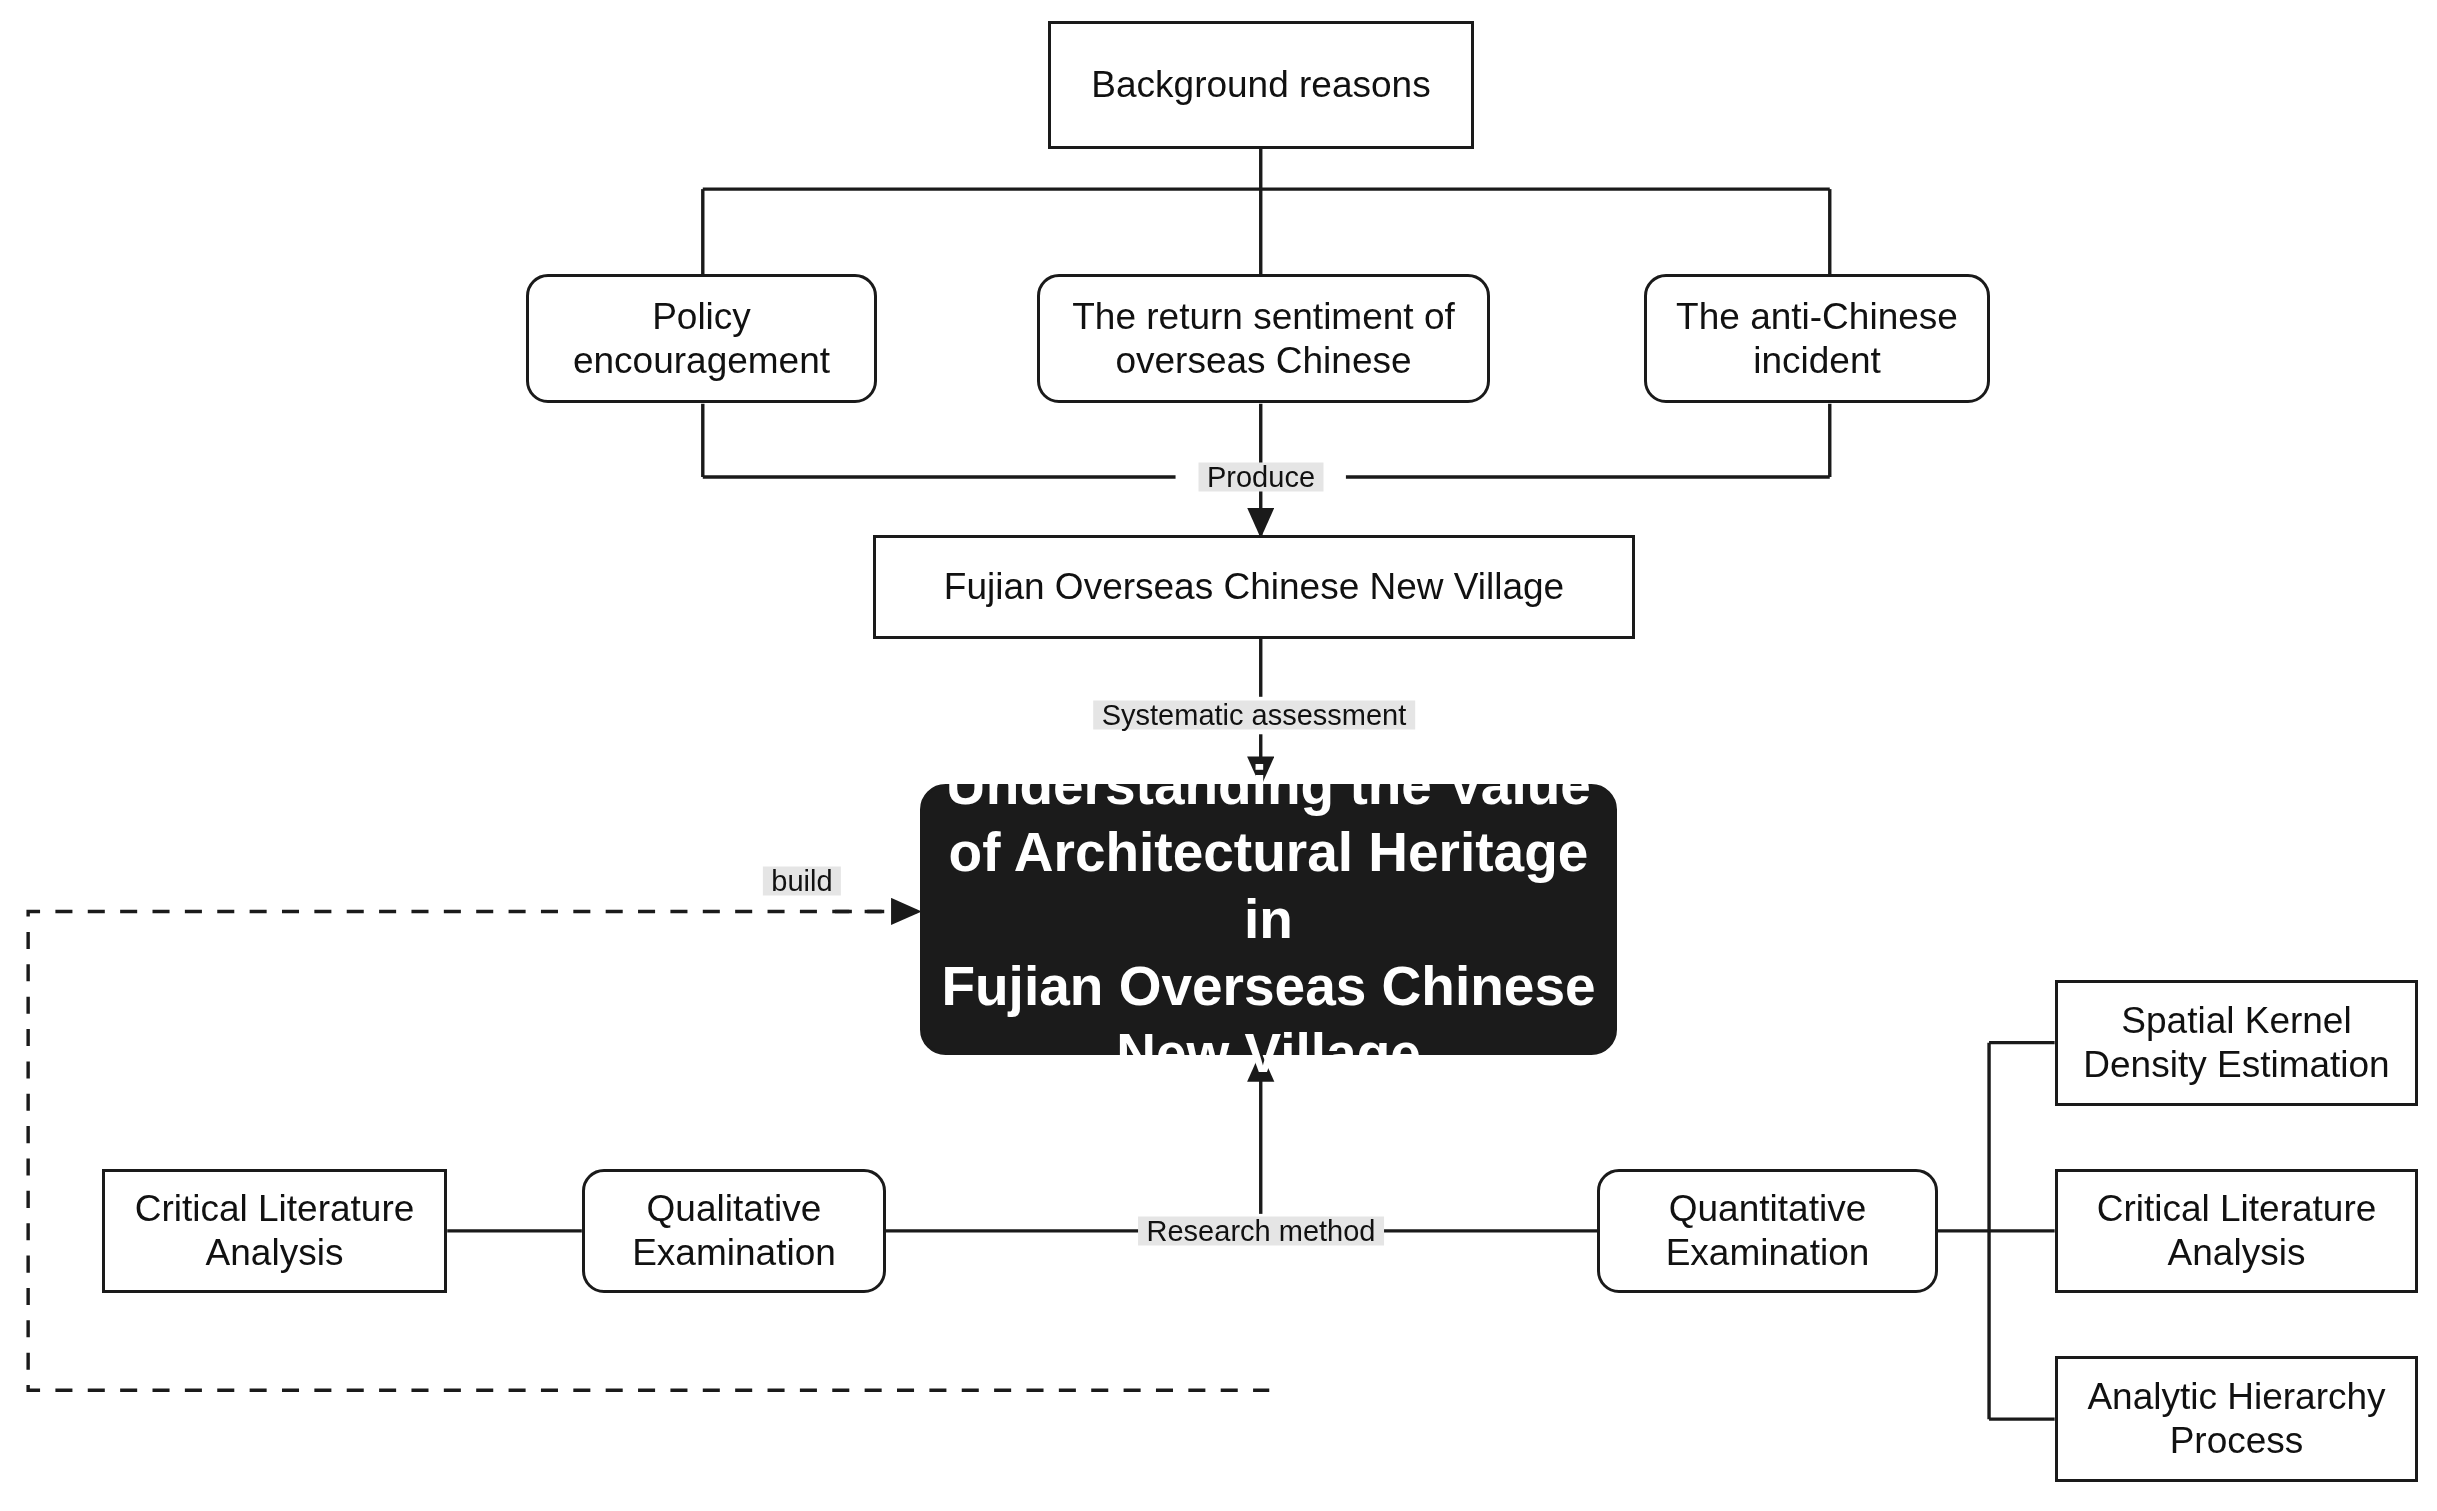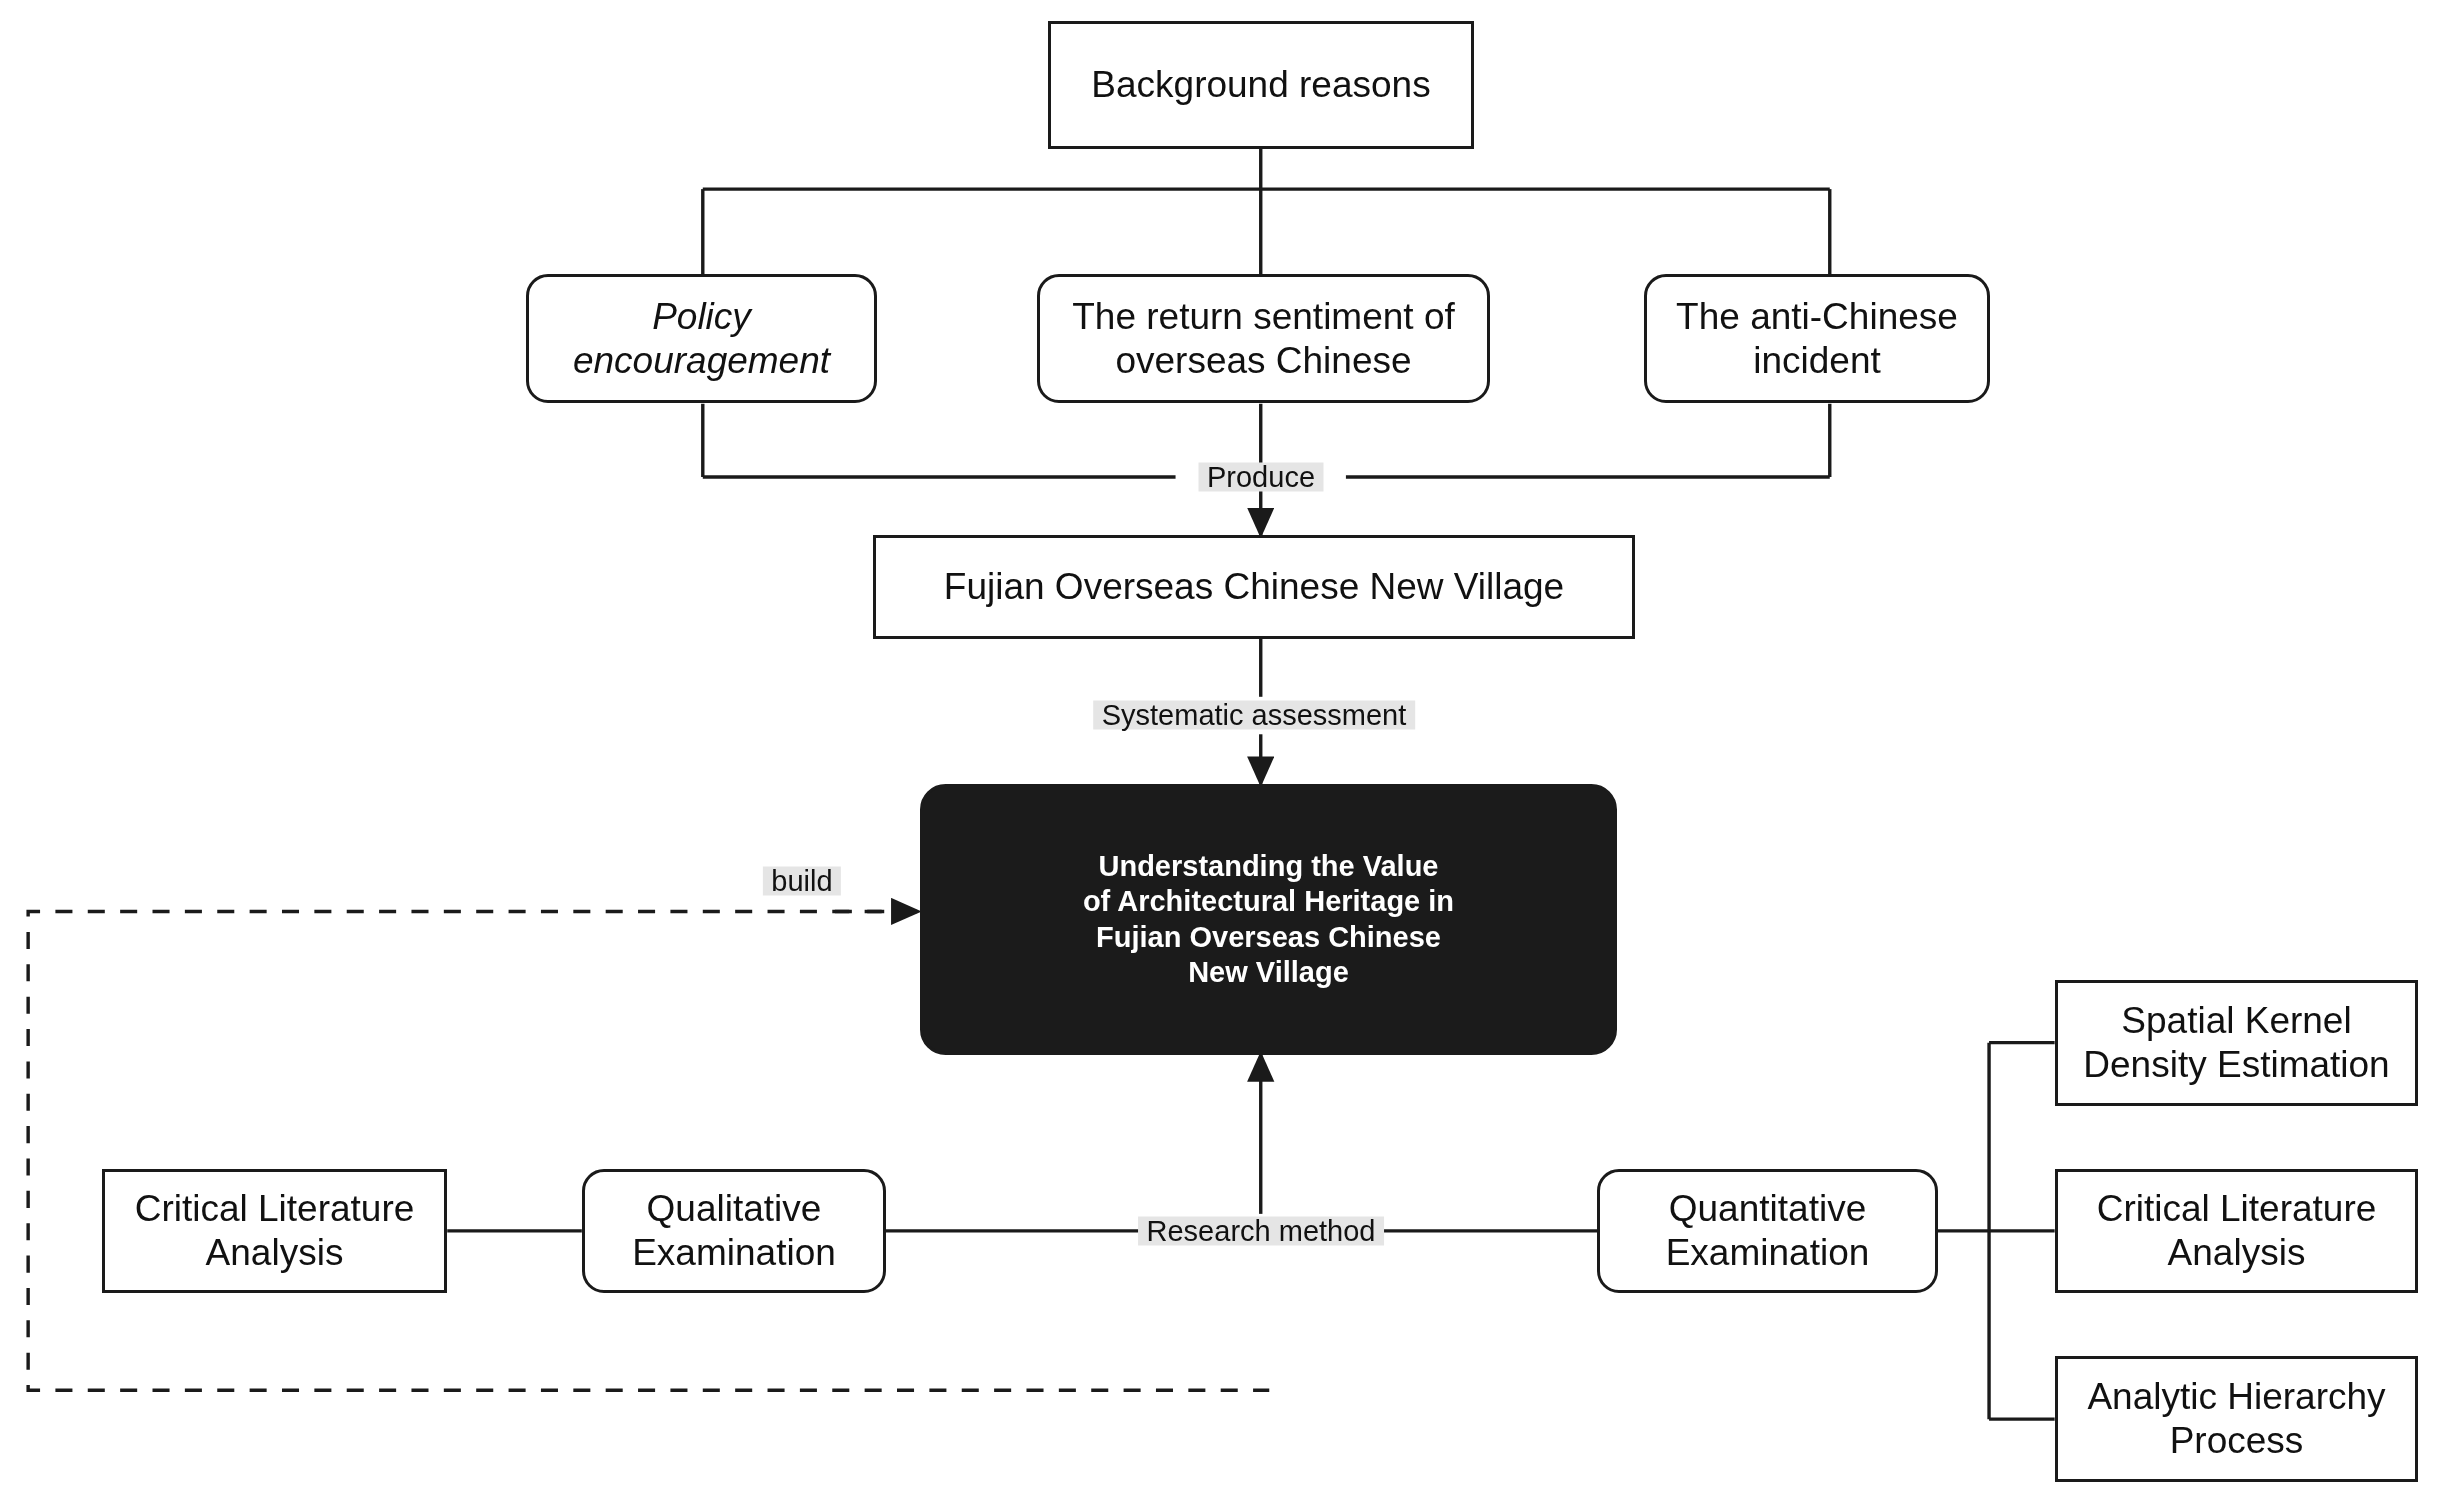--- a/index.html
+++ b/index.html
@@ -39,21 +39,21 @@
     padding: 3.4px 8.5px;
     white-space: pre-line;
   }
   .node.sharp { border-radius: 0; }
   .node.round { border-radius: 22px; }
   .node.dark {
     background: #1b1b1b;
     border-color: #1b1b1b;
     color: #ffffff;
     font-weight: 700;
-    font-size: 29px;
+    font-size: 55px;
     line-height: 1.22;
     border-radius: 25.6px;
   }
   .edge-label {
     position: absolute;
     background: #e5e5e5;
     color: #111111;
     font-size: 29px;
     line-height: 1;
     padding: 0 8.5px;
@@ -105,21 +105,21 @@
       <line x1="2275" y1="1445" x2="2335" y2="1445"></line>
       <line x1="2335" y1="1224" x2="2335" y2="1666"></line>
       <line x1="2335" y1="1224" x2="2412" y2="1224"></line>
       <line x1="2335" y1="1445" x2="2412" y2="1445"></line>
       <line x1="2335" y1="1666" x2="2412" y2="1666"></line>
     </g>
   </svg>
 
   <div class="node sharp" style="left:1048px; top:21px; width:426px; height:128px;">Background reasons</div>
 
-  <div class="node round" style="left:526px; top:274px; width:351px; height:129px;font-style:italic;">Policy
+  <div class="node round" style="left:526px; top:274px; width:351px; height:129px;">Policy
 encouragement</div>
 
   <div class="node round" style="left:1037px; top:274px; width:453px; height:129px;">The return sentiment of
 overseas Chinese</div>
 
   <div class="node round" style="left:1644px; top:274px; width:346px; height:129px;">The anti-Chinese
 incident</div>
 
   <div class="node sharp" style="left:873px; top:535px; width:762px; height:104px;">Fujian Overseas Chinese New Village</div>
 

